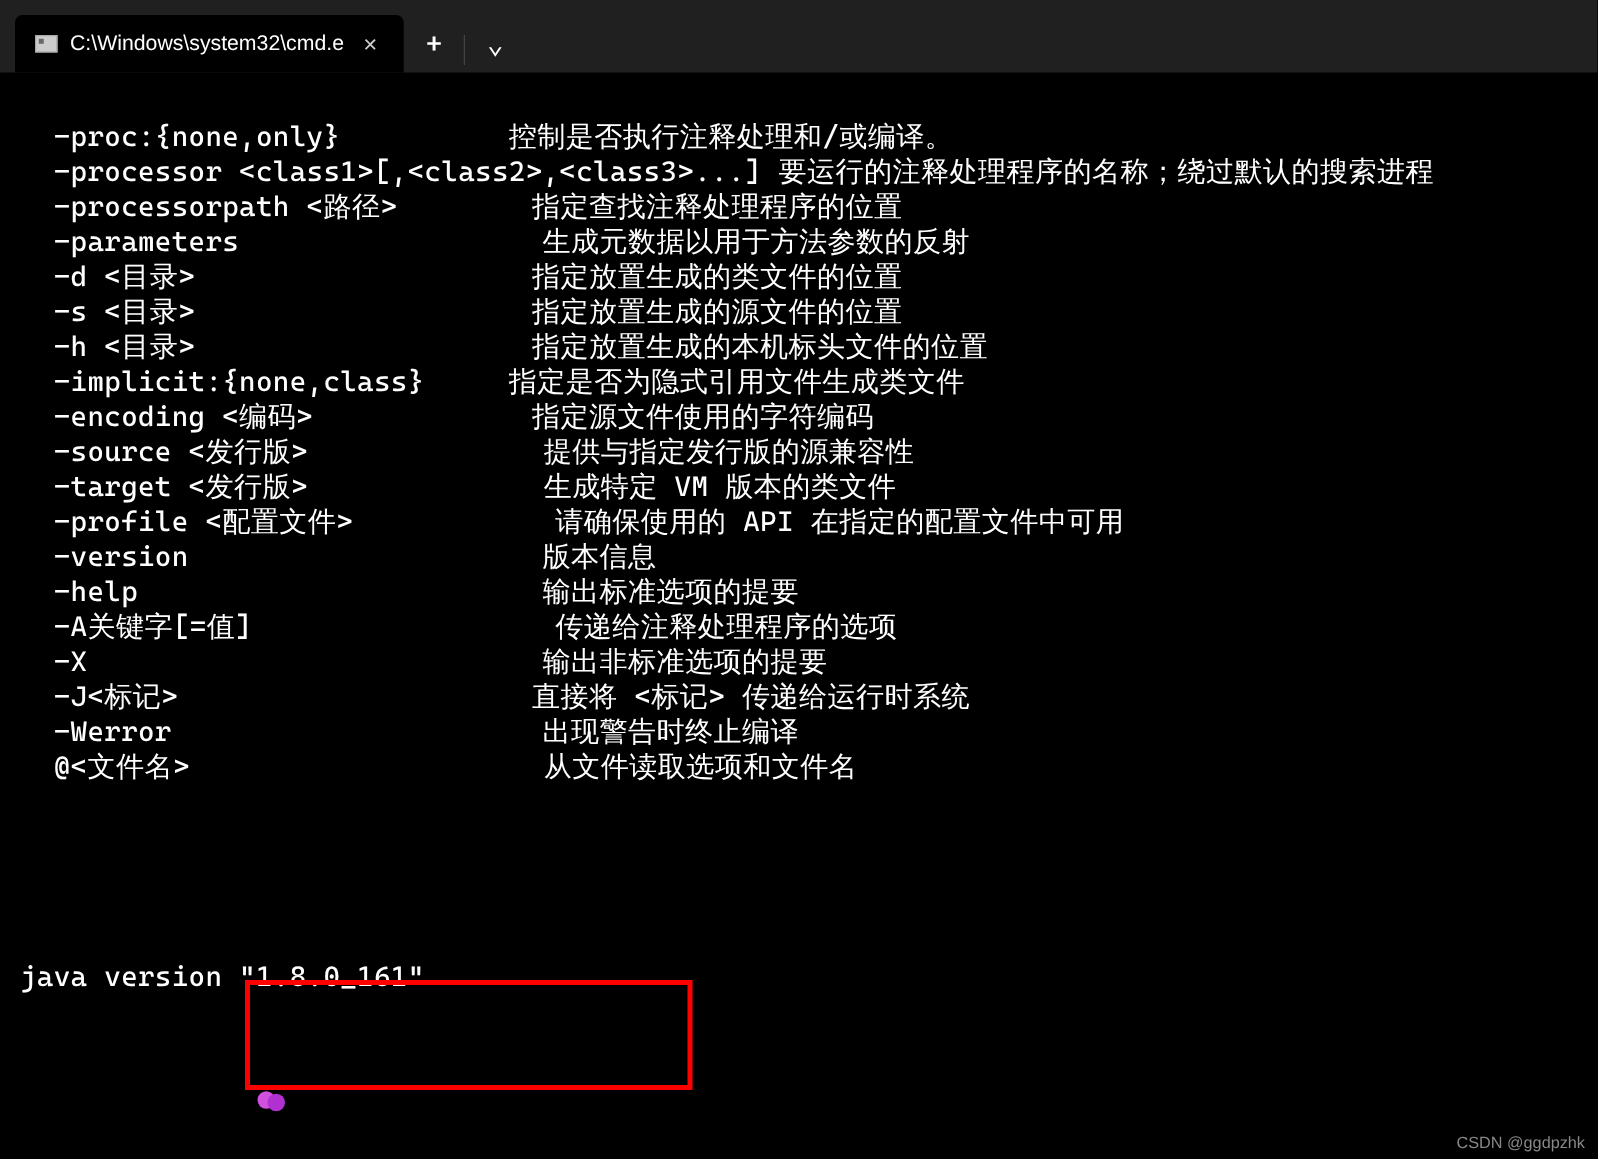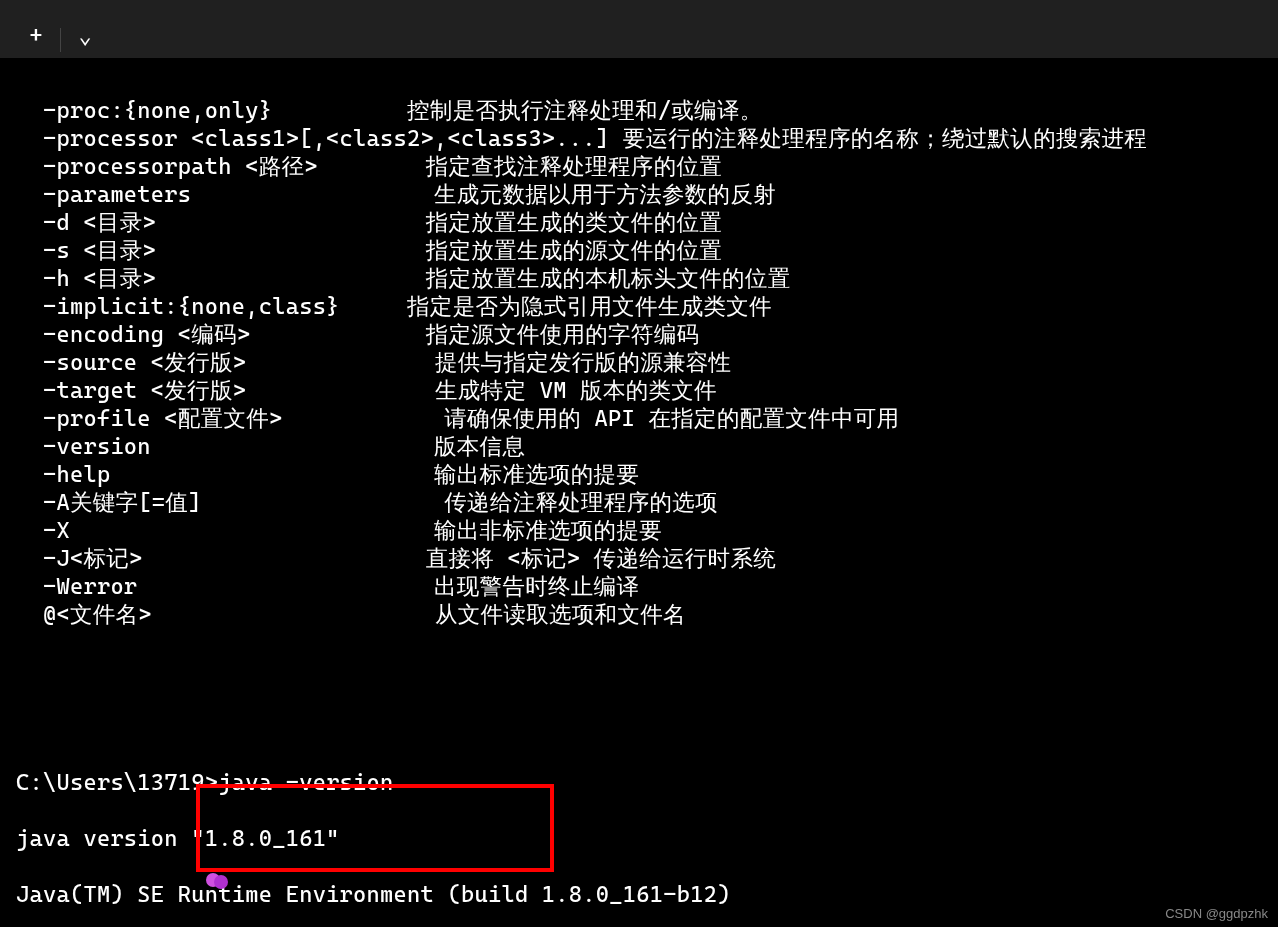--- a/index.html
+++ b/index.html
@@ -123,32 +123,35 @@
       color: #888;
       font-size: 13px;
       font-family: 'Segoe UI', sans-serif;
       margin-top: 36px;
     }
   </style>
 </head>
 <body>
 
 <div class="titlebar">
+  <div class="tab">
+    <div class="tab-icon"></div>
+    <div class="tab-title">C:\Windows\system32\cmd.e</div>
+    <div class="tab-close">✕</div>
+  </div>
   <div class="newtab-btn">+</div>
   <div class="divider-v"></div>
   <div class="dropdown-btn">⌄</div>
 </div>
 
 <div class="terminal">
 <div id="opts"><div class="option-line"><span class="opt-flag">  -proc:{none,only}          </span><span class="opt-desc">控制是否执行注释处理和/或编译。</span></div><div class="option-line"><span class="opt-flag">  -processor &lt;class1&gt;[,&lt;class2&gt;,&lt;class3&gt;...] </span><span class="opt-desc">要运行的注释处理程序的名称；绕过默认的搜索进程</span></div><div class="option-line"><span class="opt-flag">  -processorpath &lt;路径&gt;        </span><span class="opt-desc">指定查找注释处理程序的位置</span></div><div class="option-line"><span class="opt-flag">  -parameters                  </span><span class="opt-desc">生成元数据以用于方法参数的反射</span></div><div class="option-line"><span class="opt-flag">  -d &lt;目录&gt;                    </span><span class="opt-desc">指定放置生成的类文件的位置</span></div><div class="option-line"><span class="opt-flag">  -s &lt;目录&gt;                    </span><span class="opt-desc">指定放置生成的源文件的位置</span></div><div class="option-line"><span class="opt-flag">  -h &lt;目录&gt;                    </span><span class="opt-desc">指定放置生成的本机标头文件的位置</span></div><div class="option-line"><span class="opt-flag">  -implicit:{none,class}     </span><span class="opt-desc">指定是否为隐式引用文件生成类文件</span></div><div class="option-line"><span class="opt-flag">  -encoding &lt;编码&gt;             </span><span class="opt-desc">指定源文件使用的字符编码</span></div><div class="option-line"><span class="opt-flag">  -source &lt;发行版&gt;              </span><span class="opt-desc">提供与指定发行版的源兼容性</span></div><div class="option-line"><span class="opt-flag">  -target &lt;发行版&gt;              </span><span class="opt-desc">生成特定 VM 版本的类文件</span></div><div class="option-line"><span class="opt-flag">  -profile &lt;配置文件&gt;            </span><span class="opt-desc">请确保使用的 API 在指定的配置文件中可用</span></div><div class="option-line"><span class="opt-flag">  -version                     </span><span class="opt-desc">版本信息</span></div><div class="option-line"><span class="opt-flag">  -help                        </span><span class="opt-desc">输出标准选项的提要</span></div><div class="option-line"><span class="opt-flag">  -A关键字[=值]                  </span><span class="opt-desc">传递给注释处理程序的选项</span></div><div class="option-line"><span class="opt-flag">  -X                           </span><span class="opt-desc">输出非标准选项的提要</span></div><div class="option-line"><span class="opt-flag">  -J&lt;标记&gt;                     </span><span class="opt-desc">直接将 &lt;标记&gt; 传递给运行时系统</span></div><div class="option-line"><span class="opt-flag">  -Werror                      </span><span class="opt-desc">出现警告时终止编译</span></div><div class="option-line"><span class="opt-flag">  @&lt;文件名&gt;                     </span><span class="opt-desc">从文件读取选项和文件名</span></div></div>
 <div class="blank"></div>
 <div class="blank"></div>
-<div><span>C:\Users\13719&gt;</span><span>java -version</span></div>
 <div>java version "1.8.0_161"</div>
-<div>Java(TM) SE Runtime Environment (build 1.8.0_161-b12)</div>
 
 
 
 
 
 
 </div>
 
 <div class="redbox"></div>
 <div class="bubbles">

